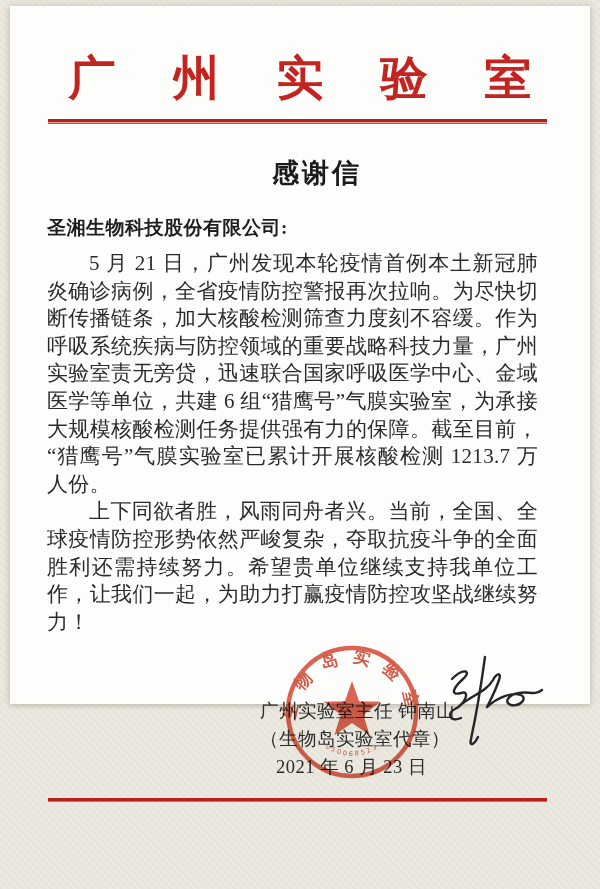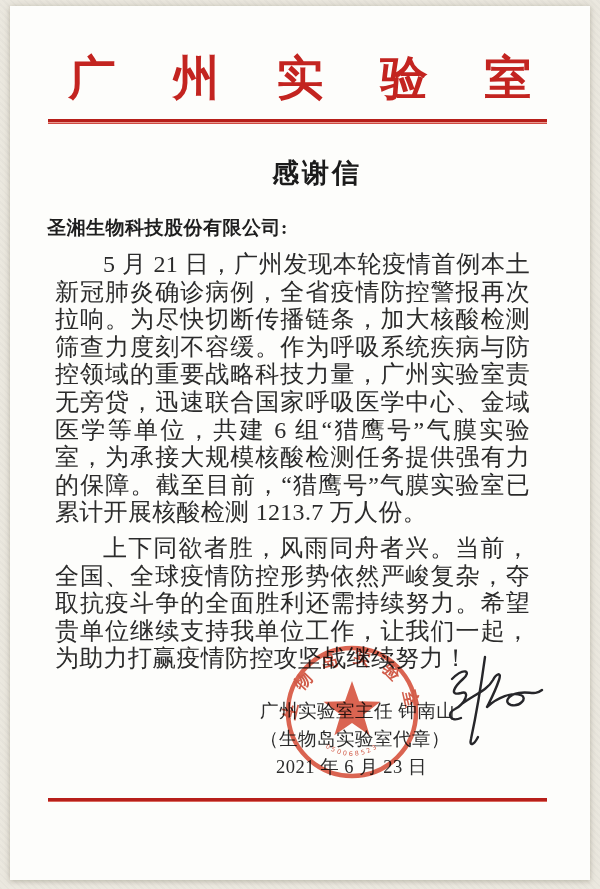--- a/index.html
+++ b/index.html
@@ -6,21 +6,21 @@
   body{
     width:600px;height:889px;
     background:#ebe8df;
     background-image:repeating-linear-gradient(45deg, rgba(0,0,0,0.018) 0 2px, transparent 2px 5px);
     font-family:"Liberation Serif","DejaVu Serif",serif;
     position:relative;
     overflow:hidden;
   }
   .paper{
     position:absolute;
-    left:10px; top:6px; width:580px; height:874px;
+    left:10px; top:6px; width:580px; height:698px;
     background:#fdfdfb;
     box-shadow:0 0 7px rgba(90,80,60,0.22), 0 2px 4px rgba(90,80,60,0.15);
   }
   .letterhead-title{
     position:absolute; top:44px; left:0; width:100%;
     text-align:center;
     color:#c32420;
     font-weight:bold;
     font-size:47px;
     line-height:56px;
@@ -48,22 +48,22 @@
   }
   .recipient{
     font-weight:bold;
     font-size:19px;
     line-height:30px;
     color:#1e1e1e;
     margin:0 0 7px 0;
     letter-spacing:0.5px;
   }
   .para{
-    margin:8px;
-    font-size:24px;
+    margin:0;
+    font-size:21px;
     line-height:27.6px;
     text-align:justify;
     text-justify:inter-ideograph;
     text-indent:2em;
     letter-spacing:0.3px;
   }
   .signoff{
     position:absolute; left:250px; top:691px;
     color:#2b2b2b;
     font-size:18.5px;

